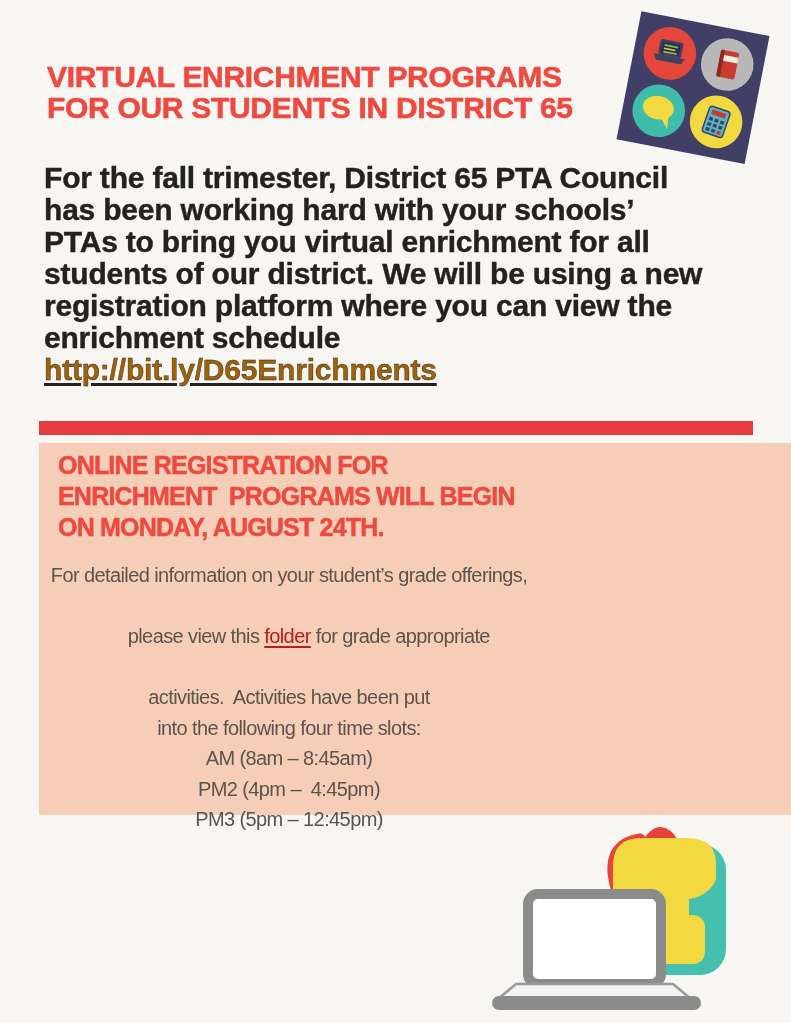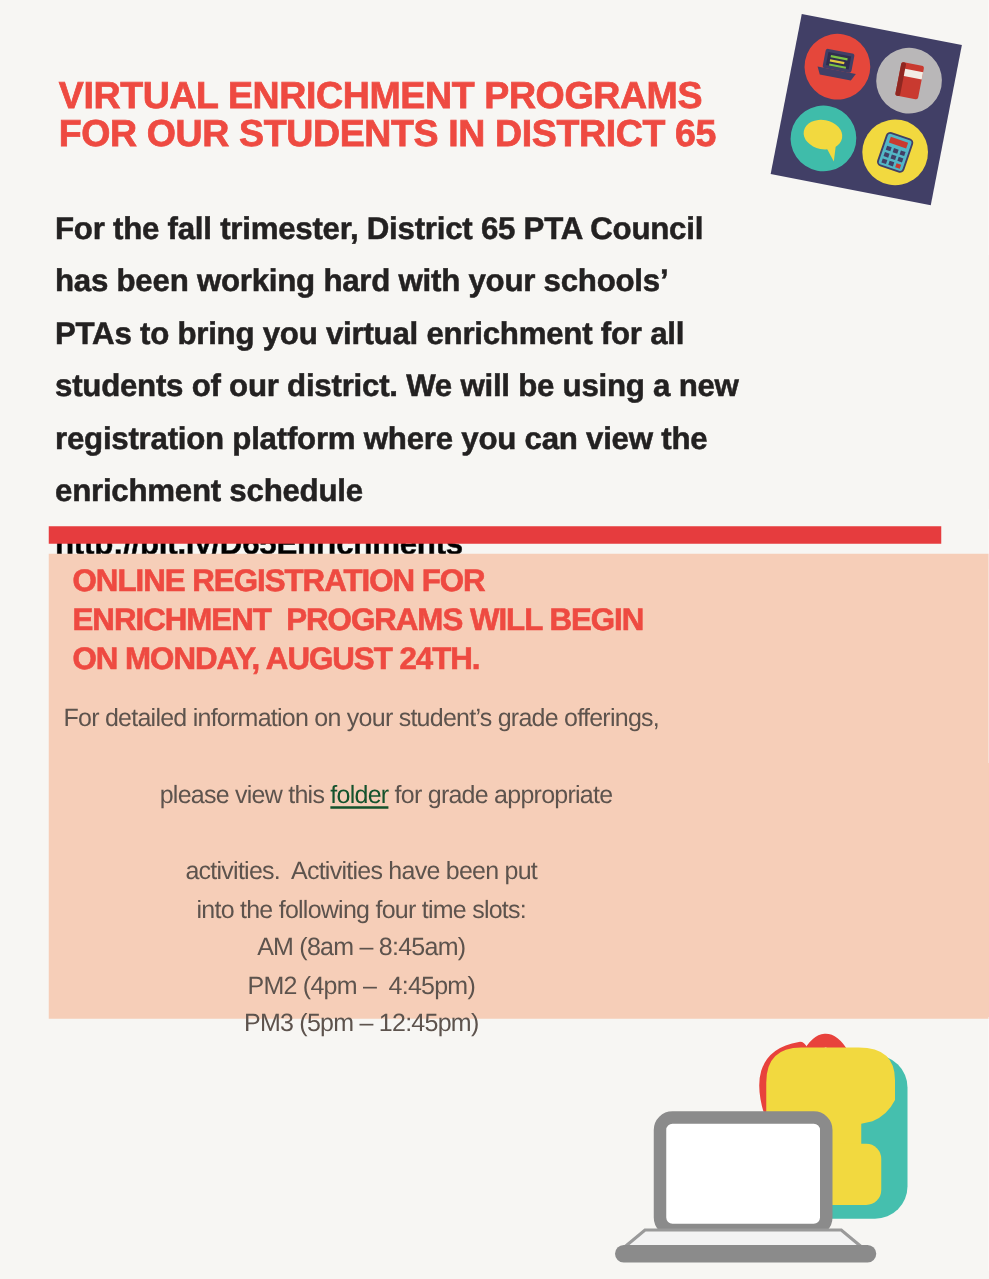--- a/index.html
+++ b/index.html
@@ -17,26 +17,26 @@
 
   .title{
     position:absolute;left:47px;top:61px;
     font-size:30px;font-weight:bold;line-height:31px;
     letter-spacing:-0.3px;color:#ee4a41;
     -webkit-text-stroke:0.6px #ee4a41;
     white-space:pre-wrap;
   }
   .intro{
     position:absolute;left:44px;top:162px;
-    font-size:25px;font-weight:bold;line-height:42px;
+    font-size:30px;font-weight:bold;line-height:32px;
     letter-spacing:-0.2px;color:#232121;
     -webkit-text-stroke:0.4px #232121;
   }
   .intro a{
-    display:block;color:#000000;
+    display:block;color:#a16207;
     text-decoration:underline;text-decoration-thickness:2.5px;text-underline-offset:3px;
   }
   .divider{
     position:absolute;left:39px;top:421px;
     width:714px;height:14px;background:#e63c3e;
   }
   .panel{
     position:absolute;left:39px;top:443px;
     width:774px;height:372px;background:#f6ceb8;
   }
@@ -48,21 +48,21 @@
     white-space:pre-wrap;
   }
   .panel-body{
     position:absolute;left:0;top:117px;width:500px;
     text-align:center;
     font-size:20px;line-height:30.5px;letter-spacing:-0.6px;
     color:#5d534d;
   }
   .panel-body .line{white-space:pre-wrap;}
   .panel-body a{
-    color:#14532d;text-decoration:underline;text-underline-offset:3px;
+    color:#b91c1c;text-decoration:underline;text-underline-offset:3px;
   }
   .footer{
     position:absolute;left:30px;top:851px;width:445px;
     text-align:center;
     font-size:18px;font-weight:bold;line-height:23px;letter-spacing:-0.3px;
     color:#3c3c3c;
   }
   .footer a{
     color:#3c3c3c;text-decoration:underline;
     text-decoration-thickness:2px;text-underline-offset:3px;

